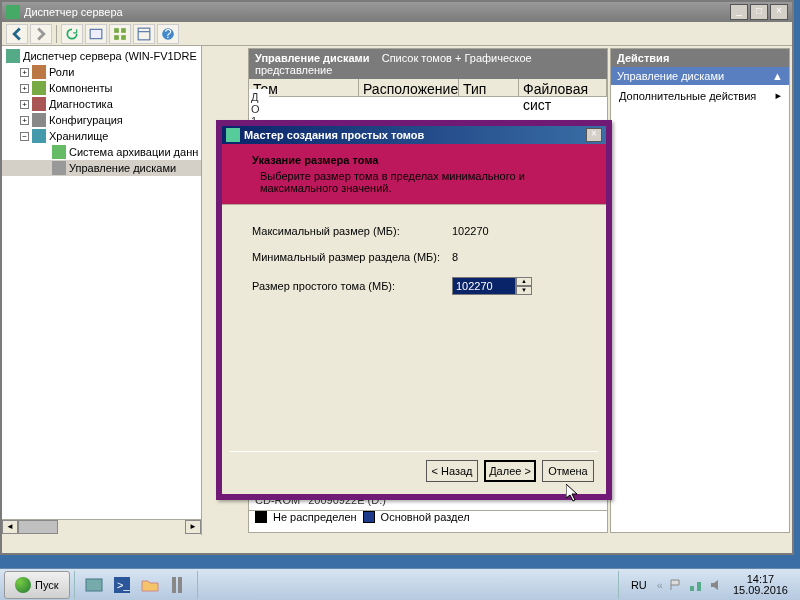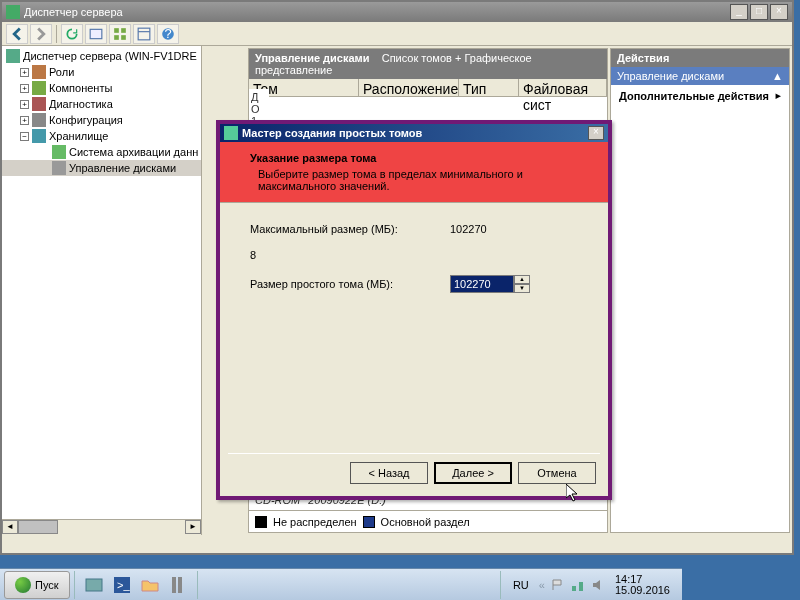--- a/index.html
+++ b/index.html
@@ -36,55 +36,55 @@
 .header-dark { background:#7b7b7b; color:#fff; padding:3px 6px; font-weight:bold; }
 .header-blue { background:#5a7fc0; color:#fff; padding:3px 6px; display:flex; align-items:center;}
 .header-blue-arrow { margin-left:auto; }
 .action-row { padding:4px 8px; display:flex; align-items:center; }
 
 .colheaders { display:flex; background:#ece9d8; border-bottom:1px solid #aca899; height:18px; }
 .colheaders div { border-right:1px solid #aca899; padding:2px 4px; font-size:14px; }
 
 .disk-stubs { position:absolute; top:40px; bottom:30px; left:0; width:20px; background:#fff; }
 .disk-stubs div { height:70px; border-bottom:1px solid #ccc; font-size:9px; padding:2px; color:#333; overflow:hidden;}
-.legend { position:absolute; bottom:0; left:0; right:0; height:22px; border-top:1px solid #aca899; display:flex; align-items:center; padding:0 6px; gap:6px; background:#fff;}
+.legend { position:absolute; bottom:0; left:0; right:0; height:22px; border-top:1px solid #aca899; display:flex; padding:0 6px; gap:6px; background:#fff;}
 .legend .sw { width:12px; height:12px; border:1px solid #000; }
-.cdrom { position:absolute; bottom:26px; left:6px; font-size:10px; color:#333; display:flex; gap:8px;font-style:italic;}
-
-
-.wizard { position:absolute; top:120px; left:216px; width:396px; height:380px; background:#ece9d8; border:4px solid #701a75; box-shadow:2px 2px 3px rgba(0,0,0,.3); z-index:10; }
+.cdrom { position:absolute; bottom:26px; left:6px; font-size:10px; color:#333; display:flex; gap:8px;}
+
+
+.wizard { position:absolute; top:120px; left:216px; width:396px; height:380px; background:#ece9d8; border:6px solid #701a75; box-shadow:2px 2px 3px rgba(0,0,0,.3); z-index:10; }
 .wiz-title { background:linear-gradient(to right,#0a246a,#3a6ea5); color:#fff; height:18px; display:flex; align-items:center; padding:0 4px; }
 .wiz-title .icon { width:14px;height:14px; background:#5c9; margin-right:4px; }
 .wiz-title .title { flex:1; font-weight:bold; }
 .wiz-close { width:16px;height:14px; background:#d4d0c8; border:1px solid #555; text-align:center; font-size:10px; line-height:10px;}
-.wiz-head { background:#ef4444; padding:10px 16px 10px 30px; border-bottom:1px solid #aca899; }
+.wiz-head { background:#be185d; padding:10px 16px 10px 30px; border-bottom:1px solid #aca899; }
 .wiz-head h3 { font-weight:bold; font-size:11px; margin-bottom:4px; }
 .wiz-head p { font-size:11px; color:#000; margin-left:8px; }
 .wiz-body { padding:20px 30px; }
 .wiz-row { display:flex; align-items:center; margin-bottom:14px; }
 .wiz-row .label { width:200px; }
 .wiz-row .value { width:80px; }
 .spinwrap { display:flex; }
 .spininput { width:64px; height:18px; border:1px solid #7a7a7a; padding:1px 3px; background:#0a246a; color:#fff; font-size:11px;}
 .spinbtns { width:16px; display:flex; flex-direction:column; }
 .spinbtns div { height:9px; border:1px solid #7a7a7a; background:#ece9d8; font-size:6px; text-align:center; line-height:6px; }
 .wiz-buttons { position:absolute; bottom:12px; right:12px; display:flex; gap:6px; }
-.wbtn { width:78px; height:22px; border:1px solid #555; background:#ece9d8;margin-top:8px; }
+.wbtn { width:52px; height:22px; border:1px solid #555; background:#ece9d8;margin-top:8px; }
 .wbtn.default { border:2px solid #000; }
 .wiz-sep { position:absolute; bottom:42px; left:8px; right:8px; height:1px; background:#aca899; border-bottom:1px solid #fff;}
 
 
-.taskbar { position:absolute; bottom:0; left:0; width:682px; height:32px; background:linear-gradient(to bottom,#d7e4f2,#b5c9e0); border-top:1px solid #68a; display:flex; align-items:center; }
+.taskbar { position:absolute; bottom:0; left:0; width:800px; height:32px; background:linear-gradient(to bottom,#d7e4f2,#b5c9e0); border-top:1px solid #68a; display:flex; align-items:center; }
 .start { height:28px; padding:0 10px; display:flex; align-items:center; gap:4px; background:linear-gradient(to bottom,#f0f0f0,#d0d0d0); border:1px solid #999; margin:0 4px; border-radius:3px;}
 .start .orb { width:16px;height:16px; border-radius:50%; background:radial-gradient(circle at 30% 30%,#7c4,#273); }
 .qlaunch { display:flex; gap:2px; padding:0 6px; border-left:1px solid #9bb; border-right:1px solid #9bb; height:28px; align-items:center;}
 .qlaunch .qb { width:26px; height:26px; display:flex; align-items:center; justify-content:center; }
 .tray { margin-left:auto; display:flex; align-items:center; gap:6px; padding:0 8px; height:28px; border-left:1px solid #9bb; }
 .tray .lang { font-size:11px; padding:0 4px;}
-.tray .clock { text-align:left; font-size:10px; line-height:11px; padding:0 4px;}
+.tray .clock { text-align:center; font-size:10px; line-height:11px; padding:0 4px;}
 .tray .ti { width:14px; height:14px; }
 
 .cursor { position:absolute; top:484px; left:566px; z-index:100; pointer-events:none;}
 
 .hscroll{ position:absolute; bottom:0; left:0; right:0; height:16px; background:#ece9d8; border-top:1px solid #aca899;}
 .hscroll .thumb{ position:absolute; left:16px; width:40px; height:14px; background:#c0c0c0; border:1px solid #888; top:0;}
 .hscroll .arr{ position:absolute; width:16px; height:14px; background:#ece9d8; border:1px solid #888; top:0; text-align:center; font-size:8px; line-height:12px;}
 </style>
 </head>
 <body>
@@ -222,21 +222,21 @@
         </div>
       </div>
 
       <div class="actionpane">
         <div class="header-dark">Действия</div>
         <div class="header-blue">
           <span>Управление дисками</span>
           <span class="header-blue-arrow">▲</span>
         </div>
         <div class="action-row">
-          <span style="overflow:hidden;text-overflow:ellipsis;white-space:nowrap;flex:1;font-weight:bold;">Дополнительные действия</span>
+          <span style="overflow:hidden;text-overflow:ellipsis;white-space:nowrap;flex:1;">Дополнительные действия</span>
           <span>▸</span>
         </div>
       </div>
     </div>
   </div>
 </div>
 
 <div class="wizard">
   <div class="wiz-title">
     <div class="icon"></div>
@@ -246,20 +246,21 @@
   <div class="wiz-head">
     <h3>Указание размера тома</h3>
     <p>Выберите размер тома в пределах минимального и максимального значений.</p>
   </div>
   <div class="wiz-body">
     <div class="wiz-row">
       <div class="label">Максимальный размер (МБ):</div>
       <div class="value">102270</div>
     </div>
     <div class="wiz-row">
+      <div class="label">Минимальный размер раздела (МБ):</div>
       <div class="value">8</div>
     </div>
     <div class="wiz-row">
       <div class="label">Размер простого тома (МБ):</div>
       <div class="spinwrap">
         <input class="spininput" value="102270" style="">
         <div class="spinbtns">
           <div>▲</div>
           <div>▼</div>
         </div>

